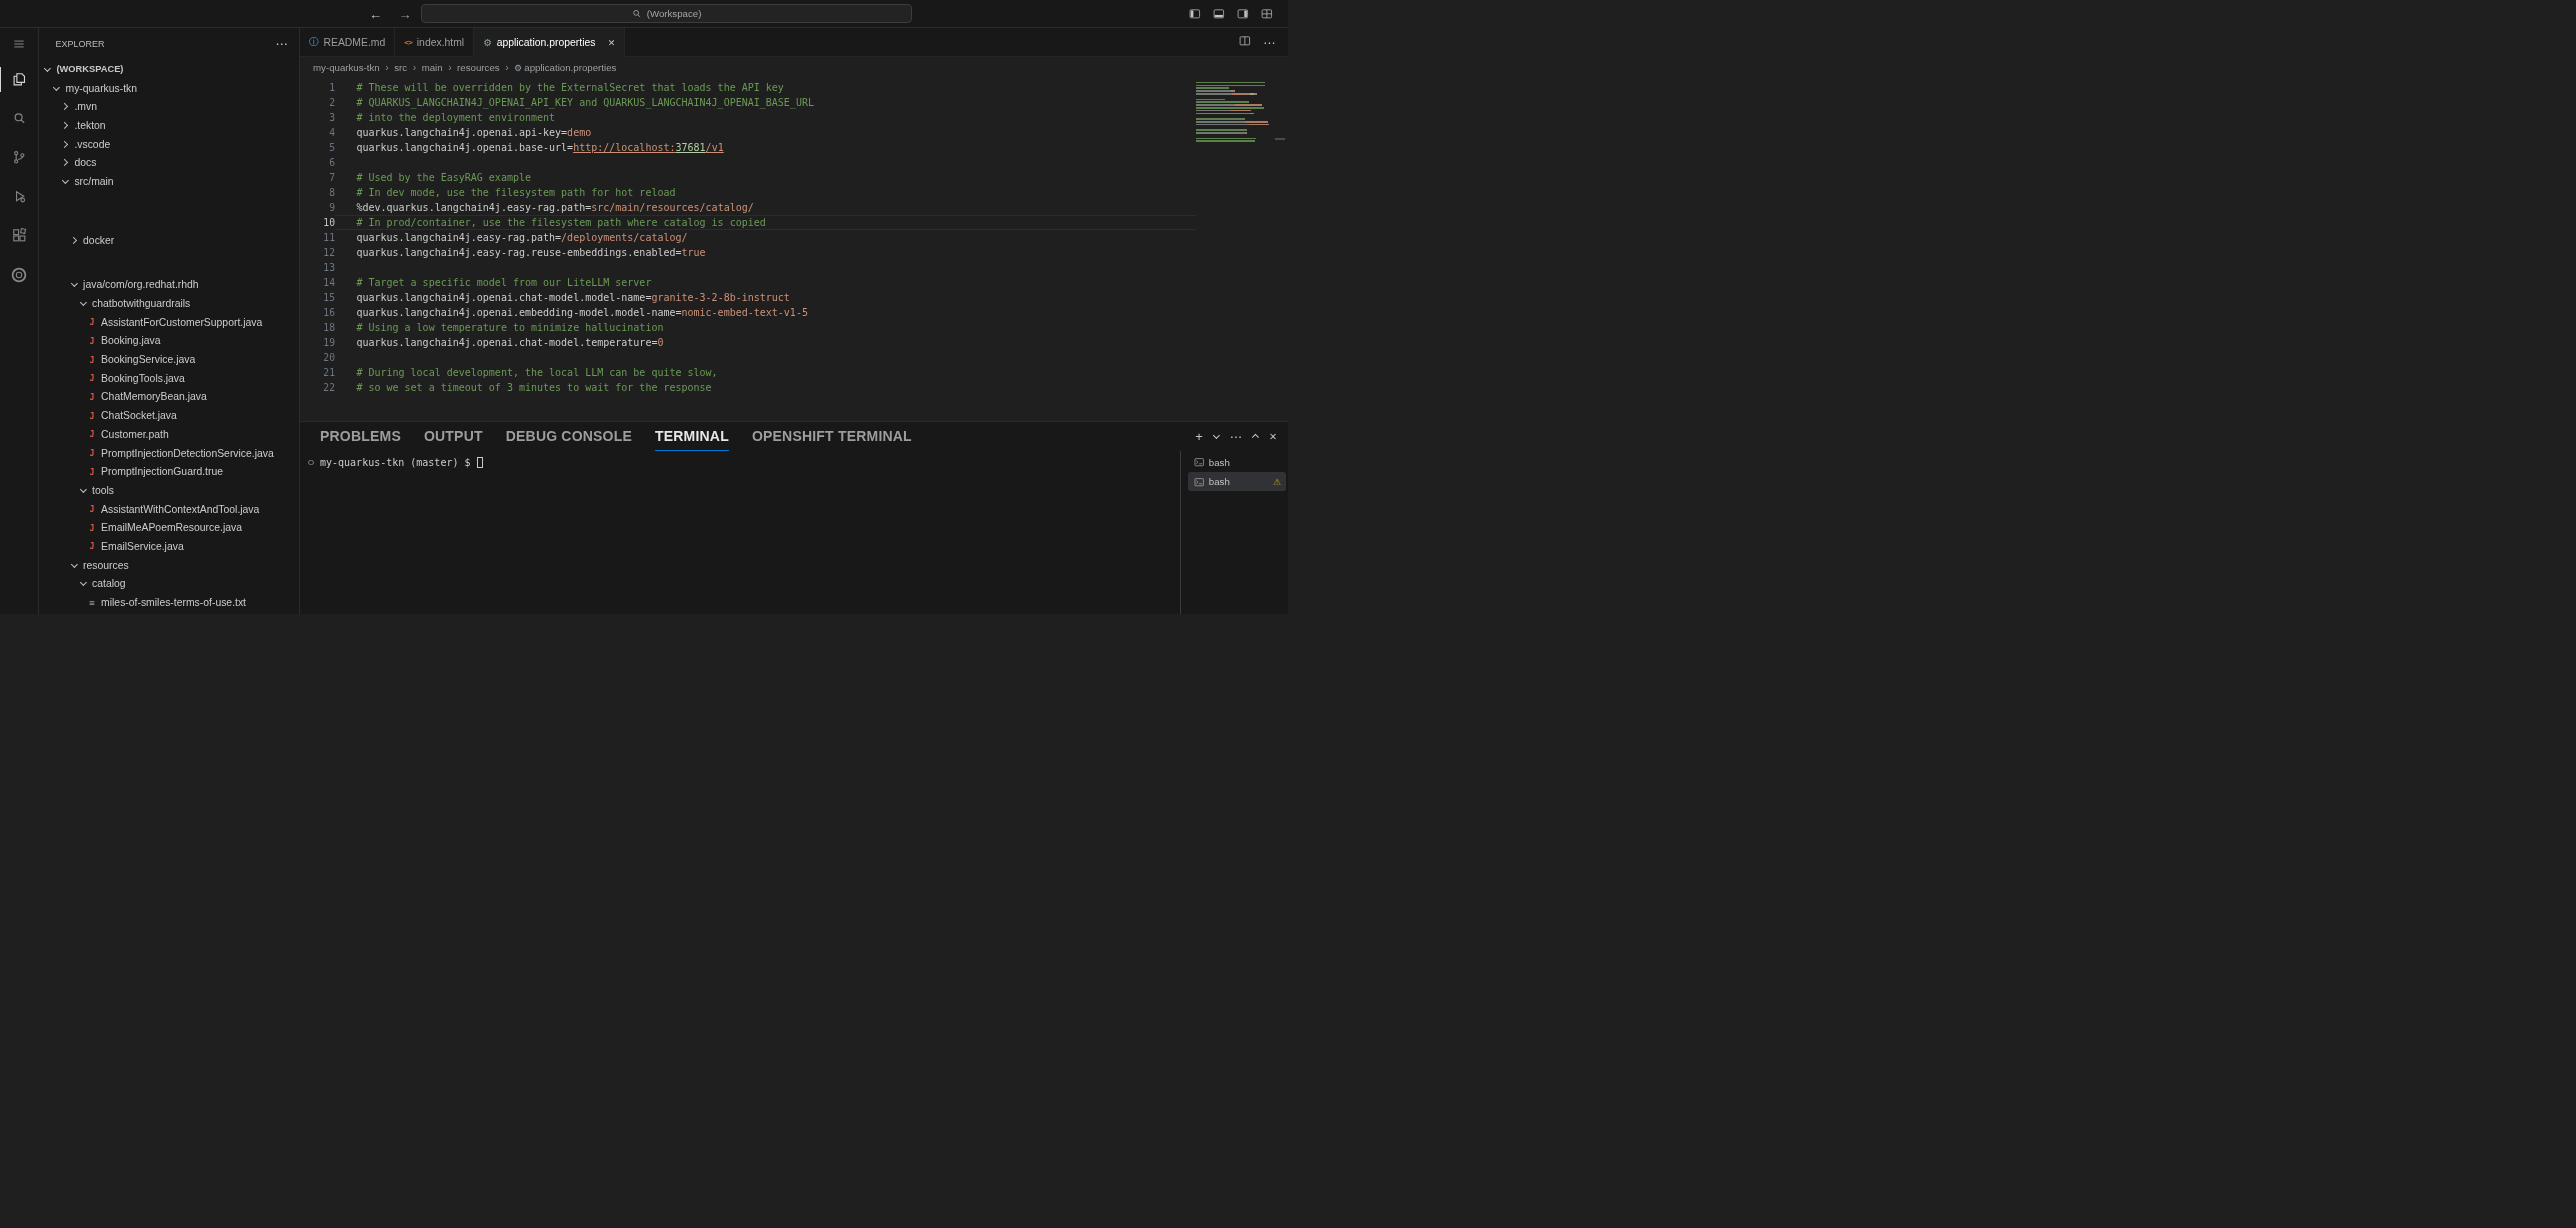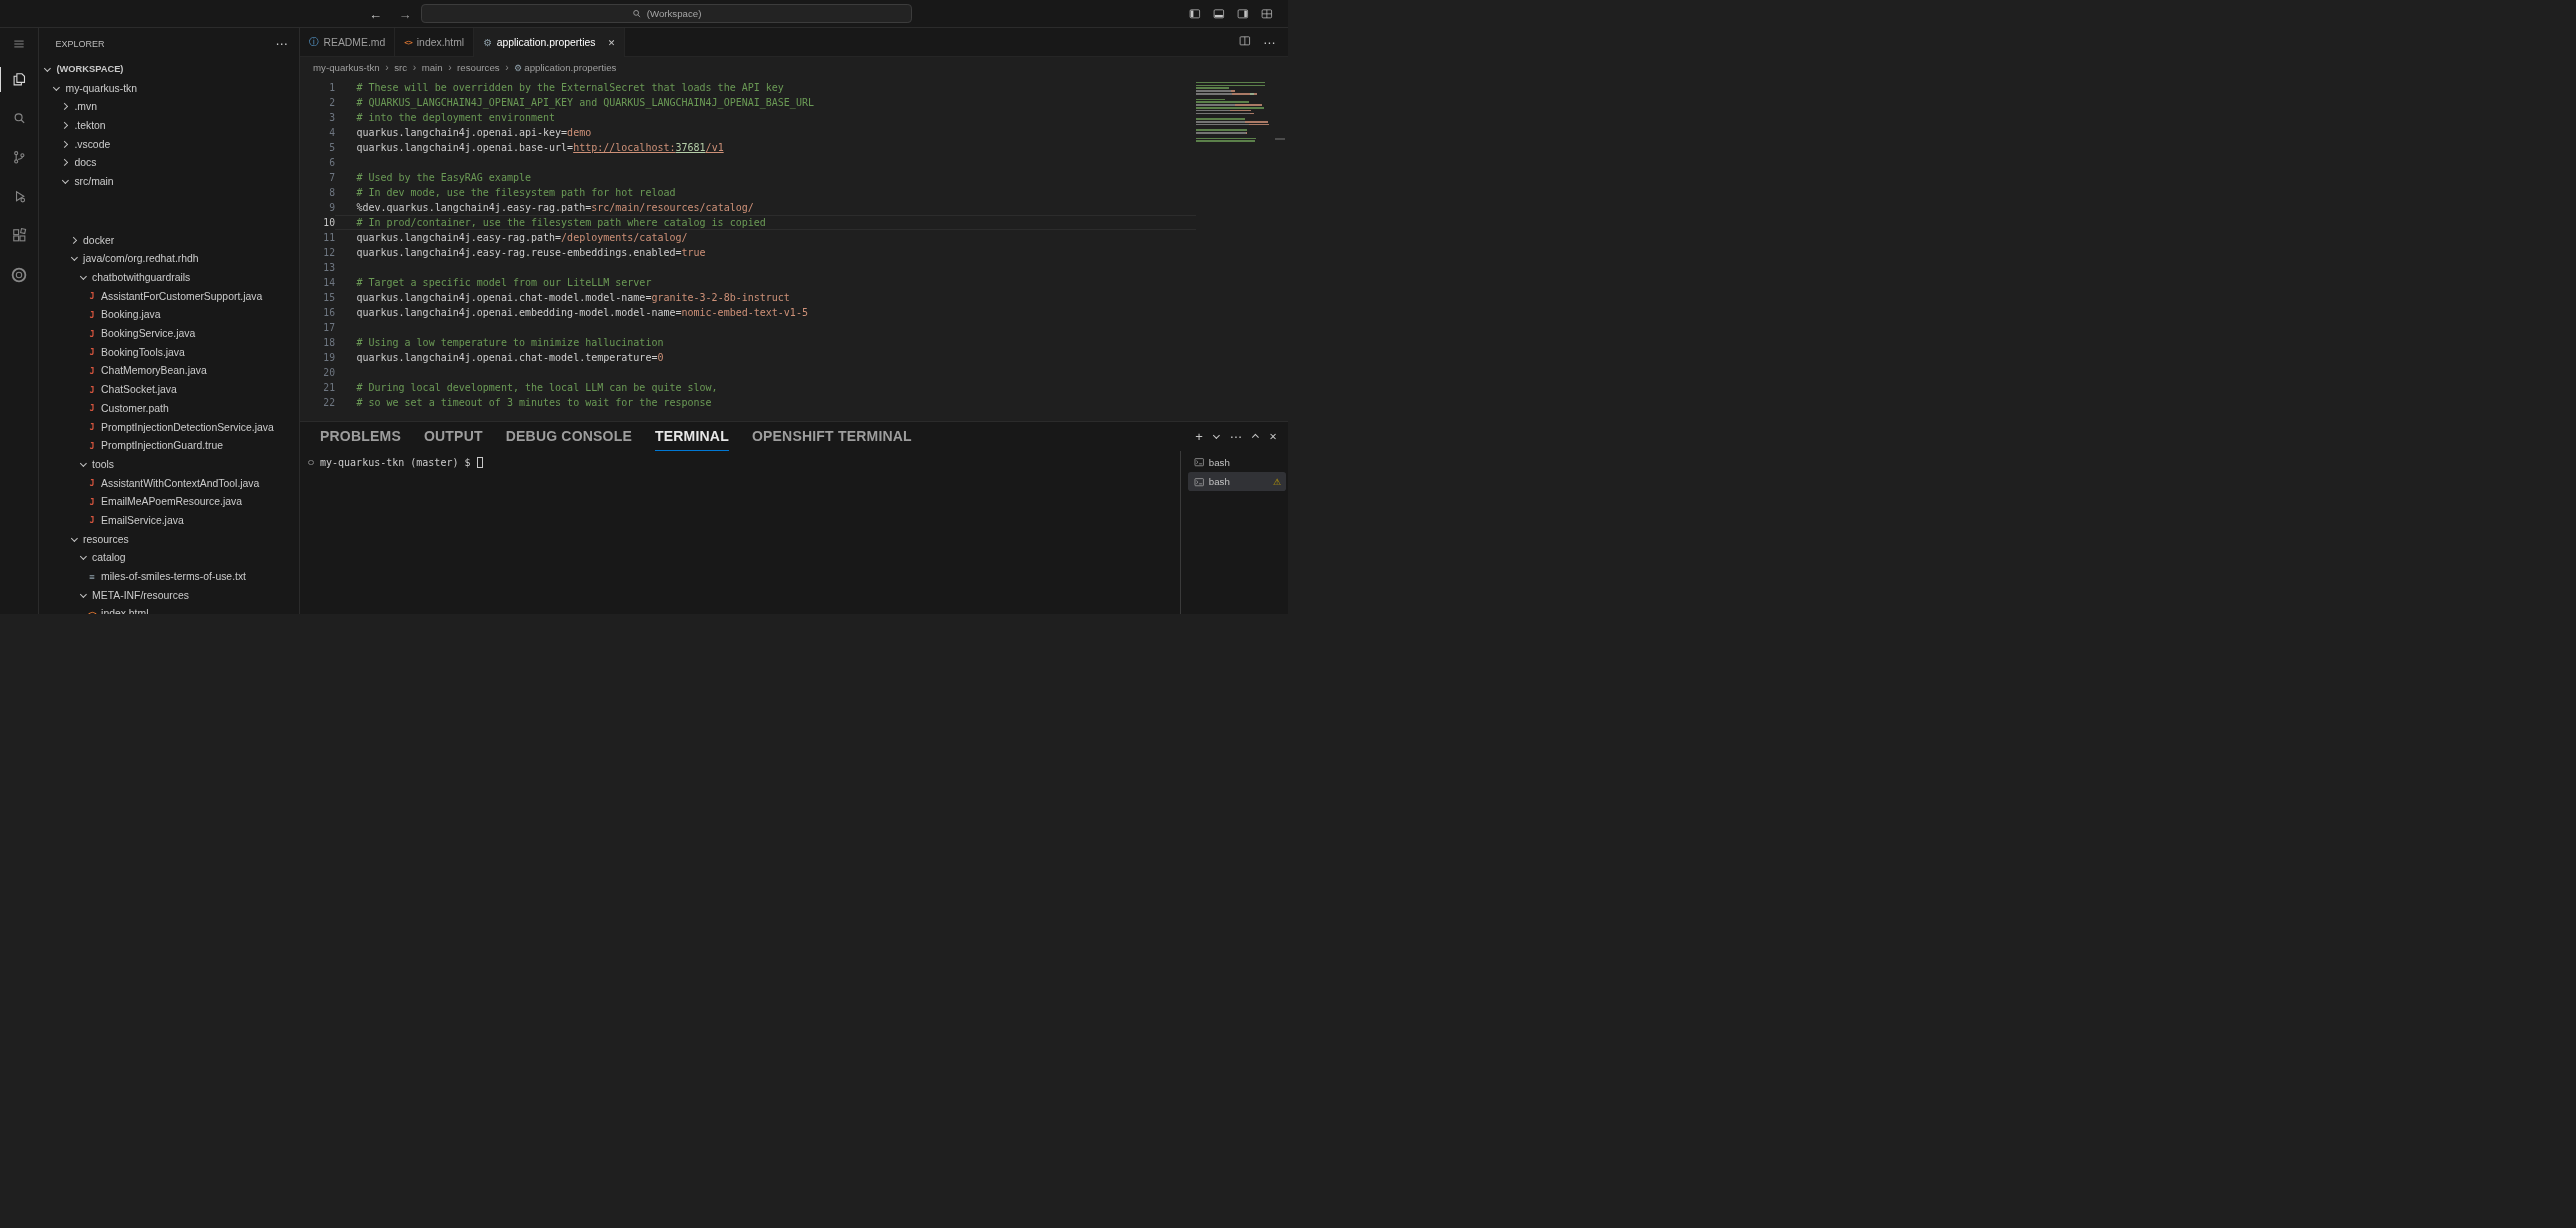--- a/index.html
+++ b/index.html
@@ -256,21 +256,21 @@
               <span class="chev down"></span>
             </span>
             <span class="tree-label">src/main</span>
           </div>
           <div class="tree-row" style="padding-left: 28px; margin-top: 40px;">
             <span class="slot">
               <span class="chev right"></span>
             </span>
             <span class="tree-label">docker</span>
           </div>
-          <div class="tree-row" style="padding-left: 28px;">
+          <div class="tree-row" style="padding-left: 28px; margin-top: 26px;">
             <span class="slot">
               <span class="chev down"></span>
             </span>
             <span class="tree-label">java/com/org.redhat.rhdh</span>
           </div>
           <div class="tree-row" style="padding-left: 37px;">
             <span class="slot">
               <span class="chev down"></span>
             </span>
             <span class="tree-label">chatbotwithguardrails</span>
@@ -496,24 +496,20 @@
               <span class="line-number">14</span>
               <span class="line-box"><span class="tok-cmt"># Target a specific model from our LiteLLM server</span></span>
             </div>
             <div class="code-line">
               <span class="line-number">15</span>
               <span class="line-box"><span class="tok-key">quarkus.langchain4j.openai.chat-model.model-name=</span><span class="tok-val">granite-3-2-8b-instruct</span></span>
             </div>
             <div class="code-line">
               <span class="line-number">16</span>
               <span class="line-box"><span class="tok-key">quarkus.langchain4j.openai.embedding-model.model-name=</span><span class="tok-val">nomic-embed-text-v1-5</span></span>
-            </div>
-            <div class="code-line">
-              <span class="line-number">17</span>
-              <span class="line-box"></span>
             </div>
             <div class="code-line">
               <span class="line-number">18</span>
               <span class="line-box"><span class="tok-cmt"># Using a low temperature to minimize hallucination</span></span>
             </div>
             <div class="code-line">
               <span class="line-number">19</span>
               <span class="line-box"><span class="tok-key">quarkus.langchain4j.openai.chat-model.temperature=</span><span class="tok-val">0</span></span>
             </div>
             <div class="code-line">

